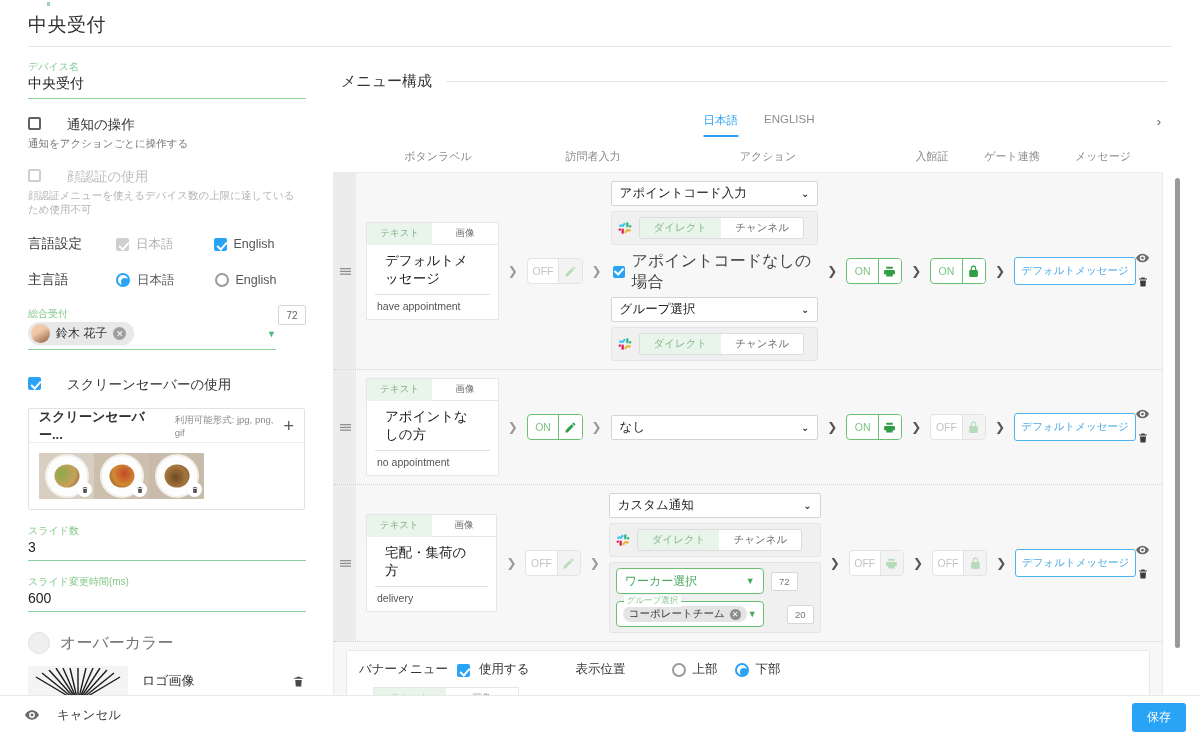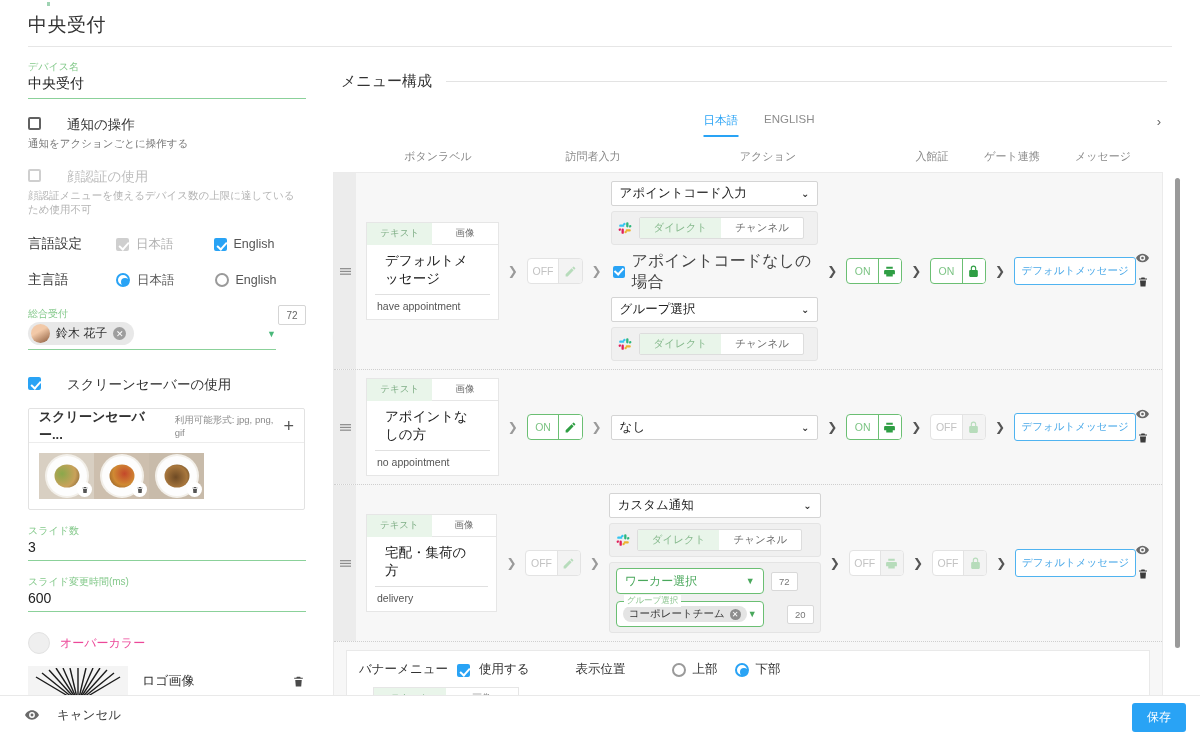--- a/index.html
+++ b/index.html
@@ -66,21 +66,21 @@
   .ssbox .hd .plus { margin-left:auto; font-size:18px; color:#555; cursor:pointer; line-height:1; }
   .thumbs { display:flex; padding:10px; gap:0; }
   .thumb { width:55px; height:46px; position:relative; overflow:hidden; }
   .thumb .plate { position:absolute; left:50%; top:50%; transform:translate(-50%,-50%); width:40px; height:40px; border-radius:50%; background:#fdfdfd; box-shadow:0 0 0 2px #f2efe9; }
   .thumb .food { position:absolute; left:50%; top:50%; transform:translate(-50%,-50%); width:25px; height:23px; border-radius:50%; }
   .thumb .del { position:absolute; right:2px; bottom:2px; width:15px; height:15px; border-radius:50%; background:#fff; display:flex; align-items:center; justify-content:center; }
   .thumb .del svg { width:8px; height:8px; }
 
   .ovr { display:flex; align-items:center; gap:10px; margin-top:20px; }
   .ovr .sw { width:22px; height:22px; border-radius:50%; background:#efefef; border:1px solid #e2e2e2; }
-  .ovr .t { font-size:12px; color:#ec4899; }
+  .ovr .t { font-size:16px; color:#737373; }
 
   .logorow { display:flex; align-items:flex-start; gap:14px; margin-top:12px; }
   .logoimg { width:100px; height:55px; background:#f4f4f4; position:relative; overflow:hidden; }
   .logoimg .sun { position:absolute; left:50%; top:2px; transform:translateX(-50%); }
   .logoimg .wm { position:absolute; left:50%; bottom:2px; transform:translateX(-50%); font-family:"Liberation Serif","DejaVu Serif",serif; font-style:italic; font-weight:bold; font-size:17px; color:#1b1b1b; white-space:nowrap; }
   .logometa { flex:1; padding-top:6px; }
   .logometa .t1 { font-size:13px; color:#333; border-bottom:1px solid #ddd; padding-bottom:5px; width:128px; }
   .logometa .t2 { font-size:9.5px; color:#8a8a8a; margin-top:5px; }
   .trash { margin-top:8px; }
 

